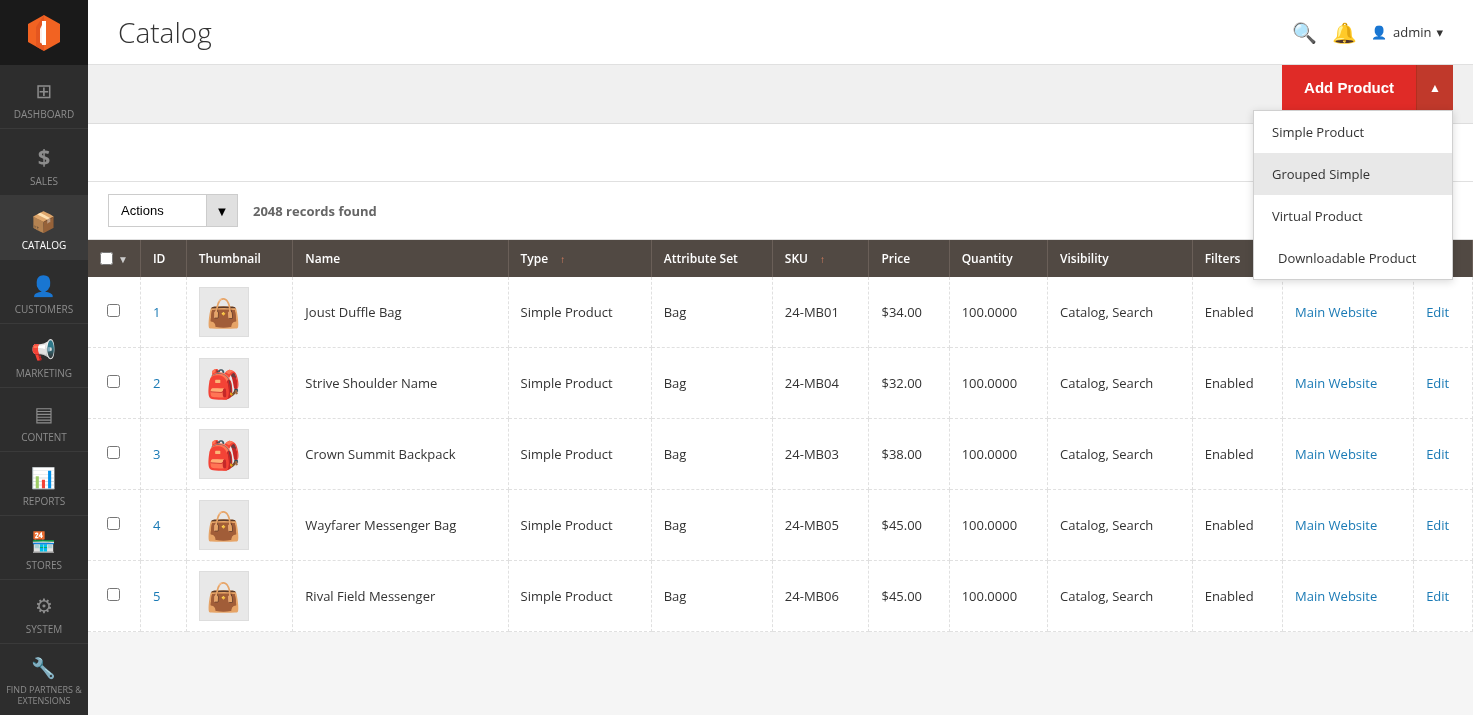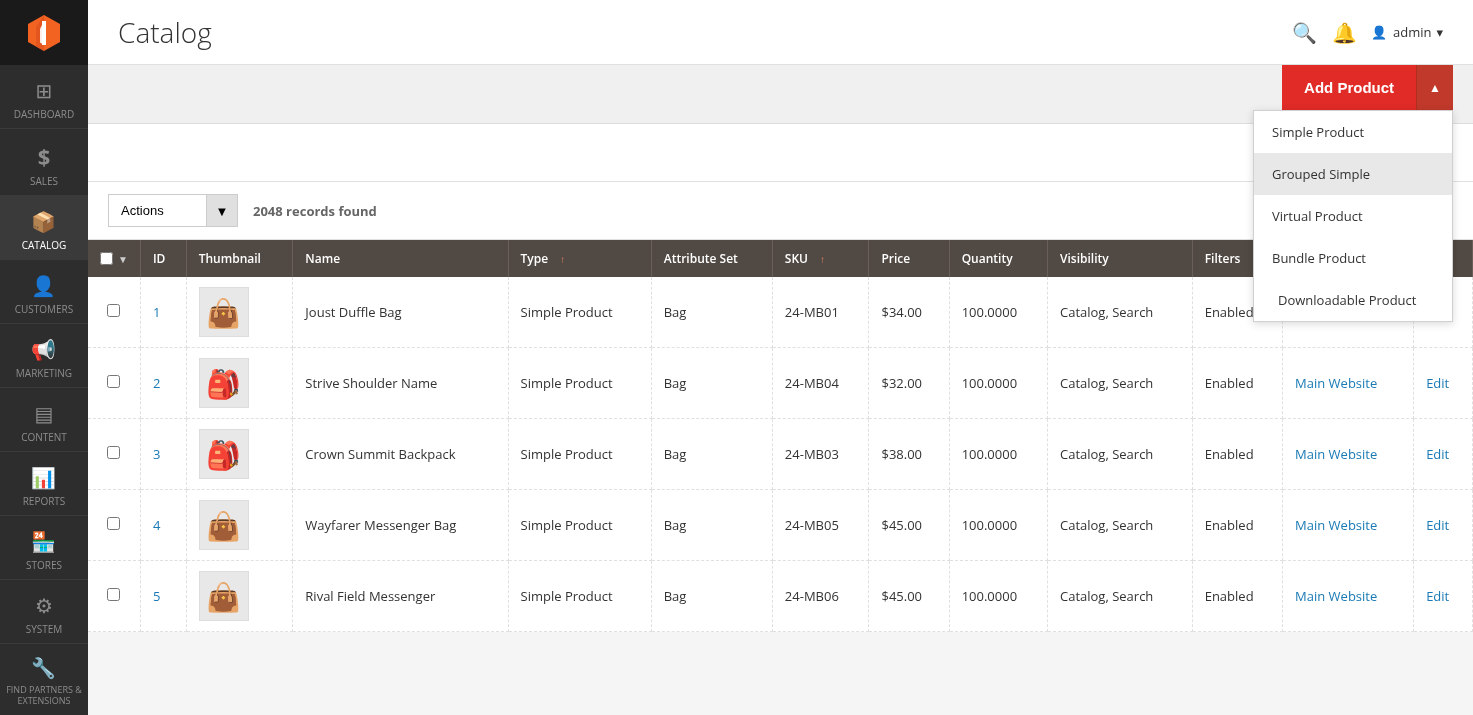--- a/index.html
+++ b/index.html
@@ -344,21 +344,20 @@
         <div style="position:absolute; right:20px; top:0; z-index:150;">
           <div style="display:flex; align-items:stretch;">
             <button style="background:#e02b27;color:#fff;border:none;padding:14px 22px;font-size:15px;font-weight:600;cursor:pointer;">Add Product</button>
             <button style="background:#c0392b;color:#fff;border:none;border-left:1px solid #b03020;padding:14px 12px;font-size:12px;cursor:pointer;">▲</button>
           </div>
 
           <div style="position:absolute;top:100%;right:0;background:#fff;border:1px solid #d0d0d0;min-width:200px;box-shadow:0 2px 8px rgba(0,0,0,0.15);z-index:200;">
             <div style="padding:12px 18px;cursor:pointer;color:#333;font-size:13px;">Simple Product</div>
             <div style="padding:12px 18px;cursor:pointer;color:#333;font-size:13px;background:#e8e8e8;">Grouped Simple</div>
             <div style="padding:12px 18px;cursor:pointer;color:#333;font-size:13px;">Virtual Product</div>
-            <div style="padding:12px 18px;cursor:pointer;color:#333;font-size:13px;">Bundle Product</div>
             <div style="padding:12px 24px;cursor:pointer;color:#333;font-size:13px;">Downloadable Product</div>
           </div>
         </div>
       </div>
 
       <div class="filter-bar">
         <button class="filter-btn">
           <span>▼</span>
           <span>Filters</span>
         </button>

